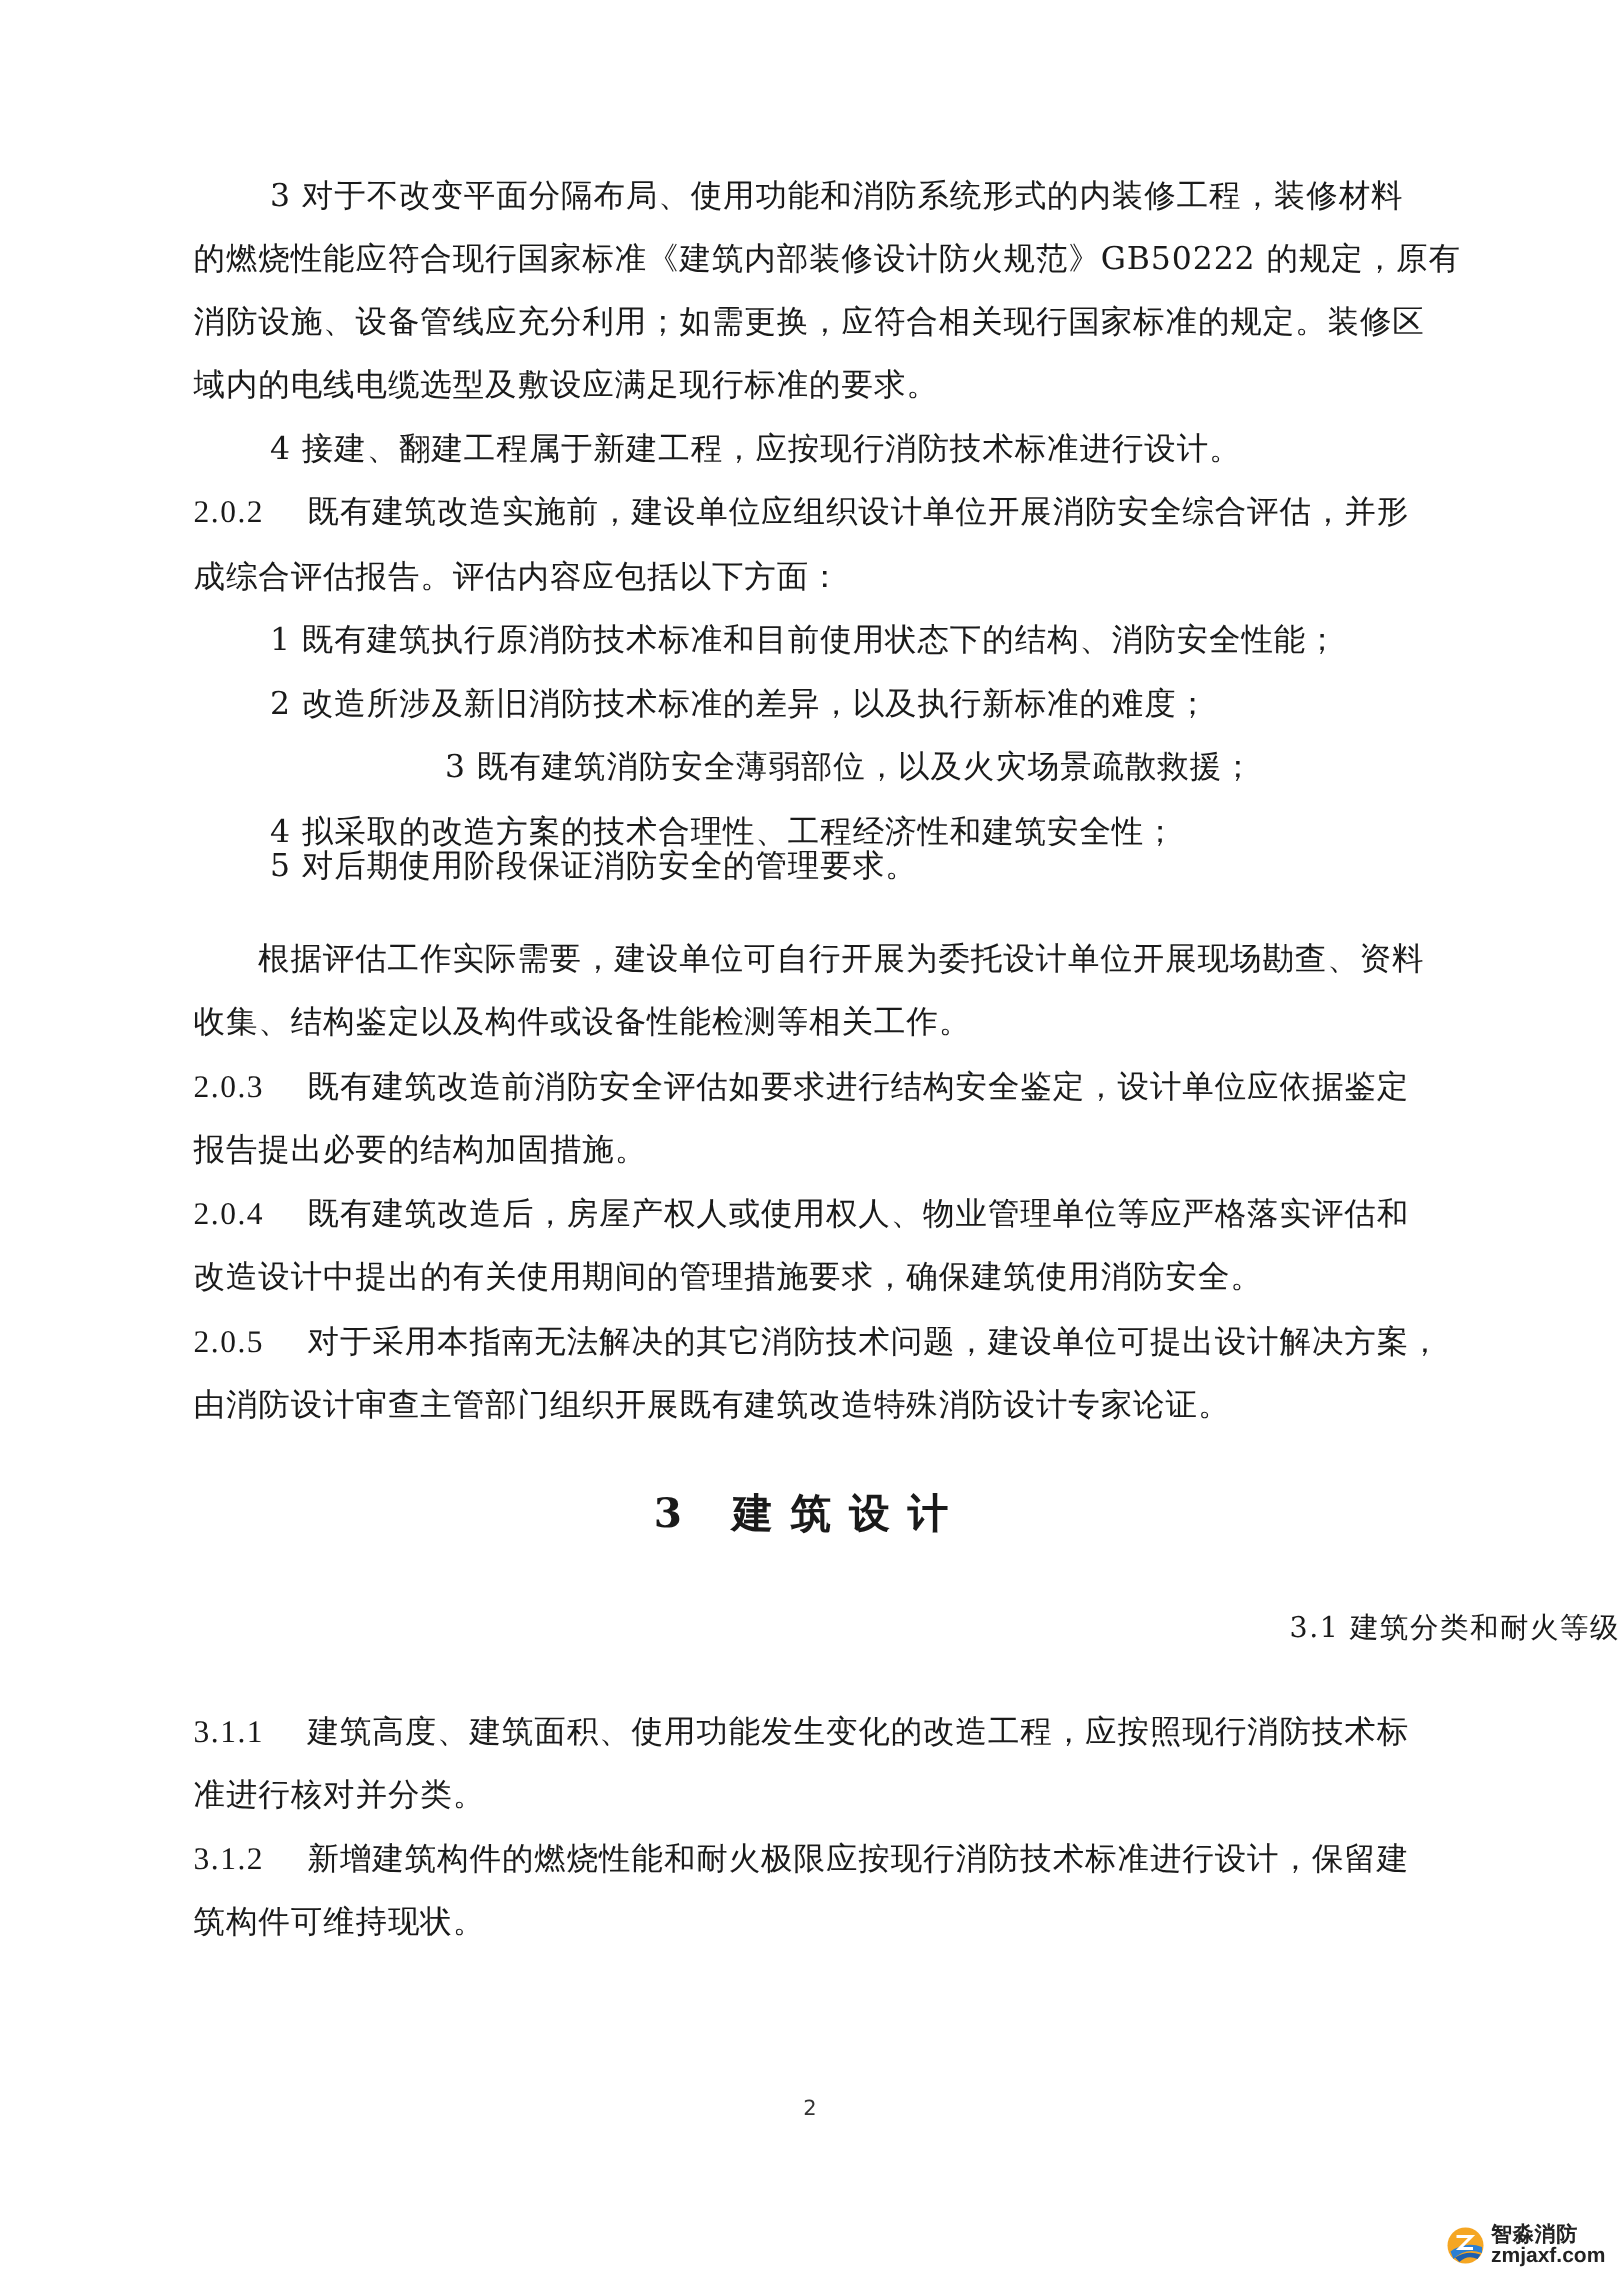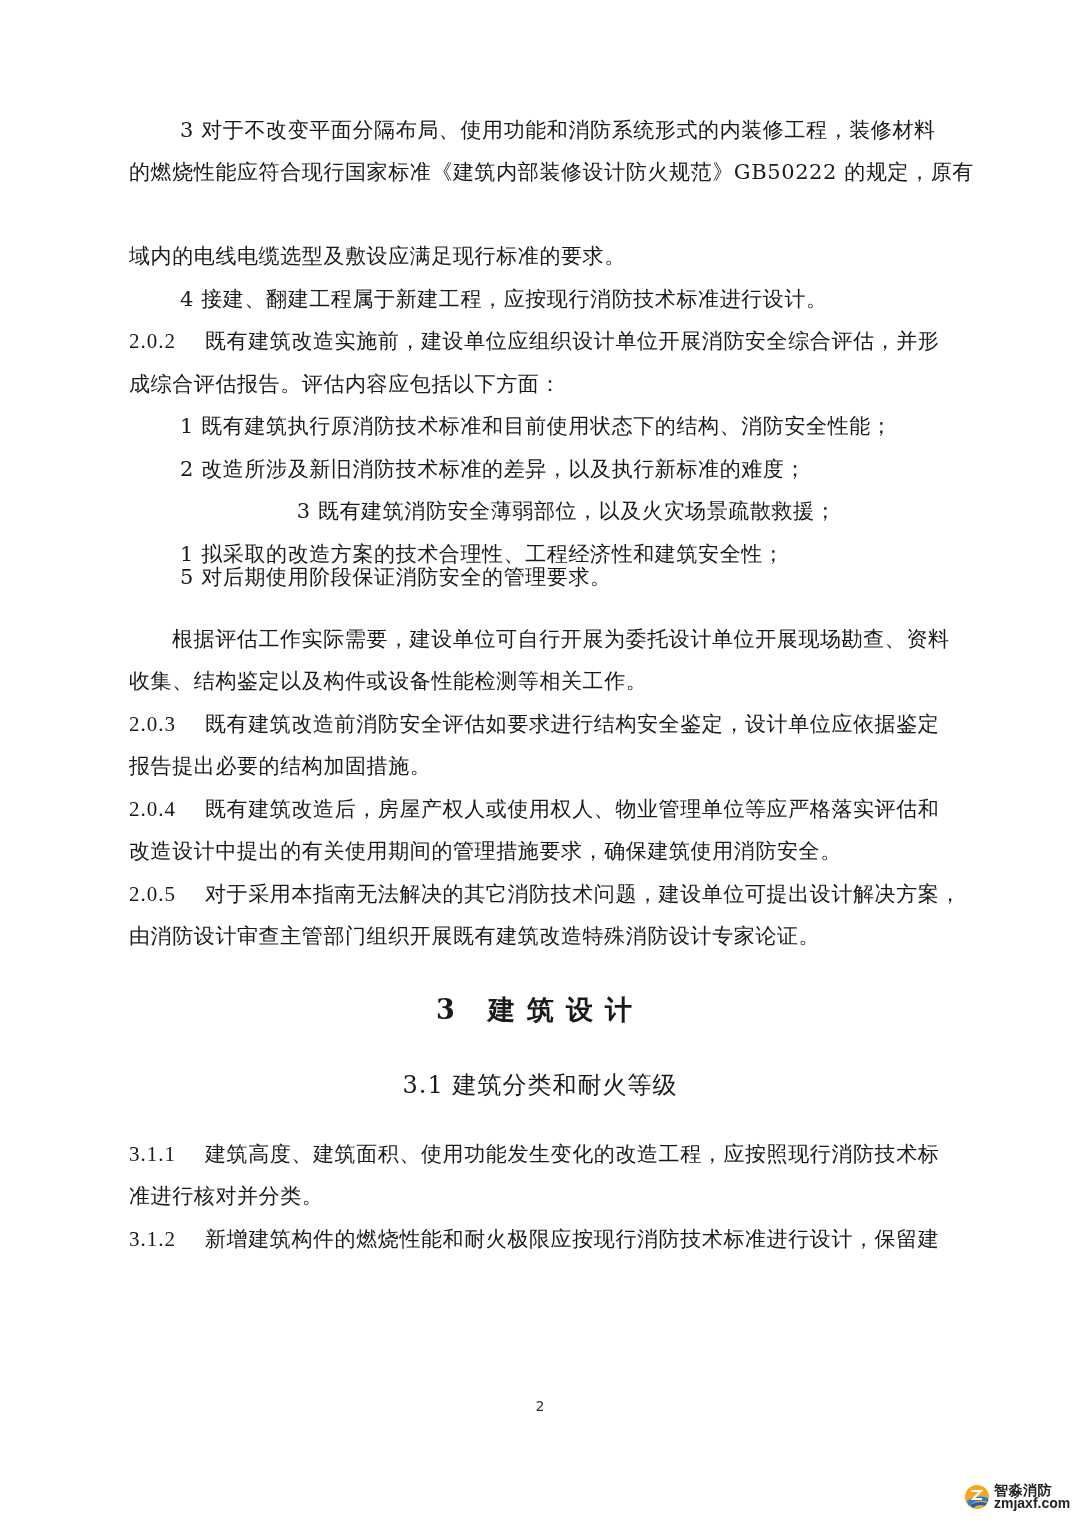--- a/index.html
+++ b/index.html
@@ -44,22 +44,22 @@
       text-align: center;
       font-size: 27px;
       font-weight: bold;
       letter-spacing: 12px;
       line-height: 36px;
     }
     .section-title {
       position: absolute;
       left: 0; width: 1080px;
       top: 1070px;
-      text-align: center;
-      font-size: 24px;
+      text-align: right;
+      font-size: 19px;
       line-height: 30px;
       letter-spacing: 1px;
     }
     .page-number {
       position: absolute;
       left: 0; width: 1080px;
       top: 1398px;
       text-align: center;
       font-family: "DejaVu Sans", "Liberation Sans", sans-serif;
       font-size: 14px;
@@ -97,32 +97,33 @@
       color: #222;
     }
   </style>
 </head>
 <body>
 
 <div class="page">
 
   <div class="line indent" style="top:115px;">3 对于不改变平面分隔布局、使用功能和消防系统形式的内装修工程，装修材料</div>
   <div class="line" style="top:157px;">的燃烧性能应符合现行国家标准《建筑内部装修设计防火规范》GB50222 的规定，原有</div>
+  <div class="line" style="top:199px;">消防设施、设备管线应充分利用；如需更换，应符合相关现行国家标准的规定。装修区</div>
   <div class="line" style="top:241px;">域内的电线电缆选型及敷设应满足现行标准的要求。</div>
 
   <div class="line indent" style="top:284px;">4 接建、翻建工程属于新建工程，应按现行消防技术标准进行设计。</div>
 
   <div class="line" style="top:326px;">
     <span class="clause-no">2.0.2</span><span>既有建筑改造实施前，建设单位应组织设计单位开展消防安全综合评估，并形</span>
   </div>
   <div class="line" style="top:369px;">成综合评估报告。评估内容应包括以下方面：</div>
   <div class="line indent" style="top:411px;">1 既有建筑执行原消防技术标准和目前使用状态下的结构、消防安全性能；</div>
   <div class="line indent" style="top:454px;">2 改造所涉及新旧消防技术标准的差异，以及执行新标准的难度；</div>
   <div class="line indent" style="top:496px;text-align:center;">3 既有建筑消防安全薄弱部位，以及火灾场景疏散救援；</div>
-  <div class="line indent" style="top:539px;">1 拟采取的改造方案的技术合理性、工程经济性和建筑安全性；</div>
+  <div class="line indent" style="top:539px;">4 拟采取的改造方案的技术合理性、工程经济性和建筑安全性；</div>
   <div class="line indent" style="top:562px;">5 对后期使用阶段保证消防安全的管理要求。</div>
   <div class="line" style="top:624px; left:172px; width:781px;">根据评估工作实际需要，建设单位可自行开展为委托设计单位开展现场勘查、资料</div>
   <div class="line" style="top:666px;">收集、结构鉴定以及构件或设备性能检测等相关工作。</div>
 
   <div class="line" style="top:709px;">
     <span class="clause-no">2.0.3</span><span>既有建筑改造前消防安全评估如要求进行结构安全鉴定，设计单位应依据鉴定</span>
   </div>
   <div class="line" style="top:751px;">报告提出必要的结构加固措施。</div>
 
   <div class="line" style="top:794px;">
@@ -140,20 +141,21 @@
   <div class="section-title">3.1  建筑分类和耐火等级</div>
 
   <div class="line" style="top:1139px;">
     <span class="clause-no">3.1.1</span><span>建筑高度、建筑面积、使用功能发生变化的改造工程，应按照现行消防技术标</span>
   </div>
   <div class="line" style="top:1181px;">准进行核对并分类。</div>
 
   <div class="line" style="top:1224px;">
     <span class="clause-no">3.1.2</span><span>新增建筑构件的燃烧性能和耐火极限应按现行消防技术标准进行设计，保留建</span>
   </div>
+  <div class="line" style="top:1266px;">筑构件可维持现状。</div>
 
   <div class="page-number">2</div>
 
   <div class="watermark">
     <span class="wm-logo">
       <svg width="26" height="26" viewBox="0 0 26 26">
         <circle cx="13" cy="13" r="12" fill="#f5a623"></circle>
         <path d="M3 17 Q13 10 24 14 L24 18 Q13 14 5 22 Z" fill="#2a7fd4"></path>
         <path d="M6 21 Q14 16 23 19 L21 22 Q14 19 9 24 Z" fill="#1f5fae"></path>
         <path d="M7 7 L17 7 L9 15 L18 15" stroke="#ffffff" stroke-width="2" fill="none"></path>

